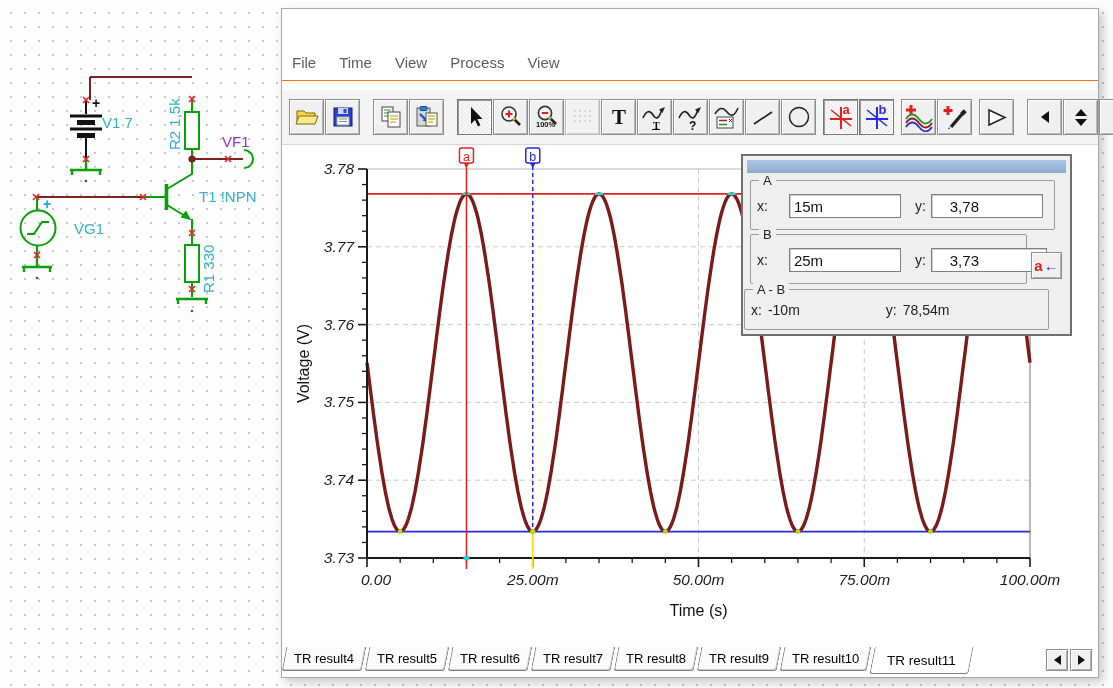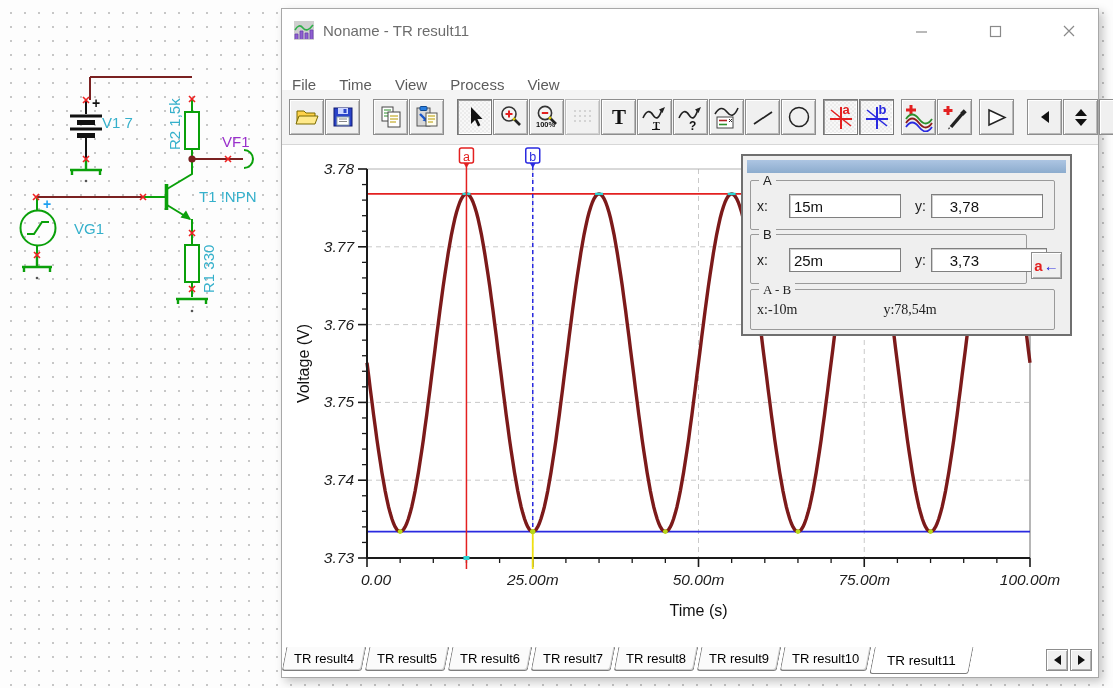--- a/index.html
+++ b/index.html
@@ -14,22 +14,22 @@
 
   
   #win{position:absolute;left:281px;top:8px;width:818px;height:670px;background:#fff;
        border:1px solid #a8a8a8;box-shadow:4px 4px 9px rgba(0,0,0,.22);}
   #titlebar{position:absolute;left:0;top:0;width:100%;height:42px;display:flex;align-items:center;}
   #title-icon{margin-left:12px;width:20px;height:19px;}
   #title-text{margin-left:9px;font-size:15px;color:#6d6d6d;}
   .winbtn{position:absolute;top:10px;width:34px;height:24px;display:flex;align-items:center;justify-content:center;}
   #btn-min{right:160px}#btn-max{right:86px}#btn-close{right:12px}
 
-  #menubar{position:absolute;left:0;top:60px;width:100%;height:36px;display:flex;align-items:center;
-           border-bottom:6px solid #f97316;text-align:center;}
+  #menubar{position:absolute;left:0;top:36px;width:100%;height:36px;display:flex;align-items:center;
+           border-bottom:1px solid #f97316;text-align:center;}
   .menu-item{font-size:15px;color:#5c5c5c;padding:4px 0;margin-left:23px;cursor:default;}
   .menu-item:first-child{margin-left:10px;}
 
   #toolbar{position:absolute;left:0;top:81px;width:100%;height:55px;background:#f4f4f4;
            border-bottom:1px solid #d7d7d7;display:flex;align-items:center;padding-left:7px;}
   .tb{width:35px;height:36px;background:#f0f0f0;border:1px solid #8d8d8d;flex:0 0 auto;
       box-shadow:inset 1px 1px 0 #ffffff,inset -1px -1px 0 #b9b9b9;
       display:flex;align-items:center;justify-content:center;margin-right:1px;}
   .tb.pressed{border-color:#777;box-shadow:inset 1px 1px 0 #9a9a9a,inset -1px -1px 0 #fff;
       background-image:conic-gradient(#ececec 25%,#f8f8f8 0 50%,#ececec 0 75%,#f8f8f8 0);
@@ -49,35 +49,35 @@
 
   
   #panel{position:absolute;left:459px;top:145px;width:331px;height:182px;background:#efefef;
          border:2px solid #6f6f6f;z-index:5;}
   #panel-grip{position:absolute;left:4px;top:4px;right:4px;height:13px;
          background:linear-gradient(180deg,#adc5e2,#8cacce);}
   .grp{position:absolute;border:1px solid #9a9a9a;border-radius:2px;background:#efefef;}
   .grp-label{position:absolute;left:8px;top:-8px;background:#efefef;padding:0 4px;font-size:13px;color:#222;}
   #grpA{left:7px;top:24px;width:305px;height:50px;}
   #grpB{left:7px;top:78px;width:277px;height:50px;}
-  #grpD{left:7px;top:133px;width:305px;height:41px;font-family:Liberation Serif, serif;}
+  #grpD{left:1px;top:133px;width:305px;height:41px;}
   .fldrow{position:absolute;left:6px;top:13px;right:6px;display:flex;align-items:center;font-size:14px;color:#222;}
   .fld{height:24px;border:1px solid #7f7f7f;background:#fff;font-size:15px;color:#111;
        font-family:"Liberation Sans",sans-serif;padding:0 4px;box-shadow:inset 1px 1px 0 #cfcfcf;}
   .fx{width:112px;margin-left:21px;}
   .fy{width:112px;margin-left:5px;padding-left:18px;}
   #grpB .fy{width:116px;}
   .ylab{margin-left:14px;}
   #jump-btn{position:absolute;left:288px;top:96px;width:31px;height:27px;background:#f0f0f0;
        border:1px solid #8d8d8d;box-shadow:inset 1px 1px 0 #fff,inset -1px -1px 0 #b0b0b0;
        display:flex;align-items:center;justify-content:center;font-weight:bold;font-size:15px;}
   #jump-btn .jl{color:#e32020;}
   #jump-btn .ja{color:#2a2ae0;margin-left:1px;}
   #grpD .fldrow{top:12px;}
-  #grpD .dv{text-align:center;}
+  #grpD .dv{margin-left:6px;text-align:center;}
   #grpD .ylab{margin-left:86px;}
 
   
   #tabbar{position:absolute;left:2px;top:638px;width:814px;height:30px;display:flex;align-items:flex-start;}
   .tab{position:relative;height:24px;margin-right:3px;background:#fbfbfb;border:1px solid #7d7d7d;border-top:none;
        transform:skewX(-11deg);display:flex;align-items:center;padding:0 9px;border-radius:0 0 3px 3px;
        box-shadow:inset -1px -1px 0 #cfcfcf;}
   .tab span{display:inline-block;transform:skewX(11deg);font-size:13px;color:#000;white-space:nowrap;}
   .tab.active{height:27px;background:#fff;padding:0 14px;z-index:2;box-shadow:none;}
   .tab.active span{font-size:13.5px;}
@@ -161,43 +161,20 @@
         <path d="M140,194 l6,6 M146,194 l-6,6"></path>
         <path d="M189,230 l6,6 M195,230 l-6,6"></path>
         <path d="M189,286 l6,6 M195,286 l-6,6"></path>
         <path d="M34,252 l6,6 M40,252 l-6,6"></path>
       </g>
   </g>
 </svg>
 
 <div id="win">
 
-  <div id="titlebar">
-    <svg id="title-icon" viewBox="0 0 20 19">
-      <rect x="0" y="0" width="20" height="19" fill="#cfcfcf"></rect>
-      <path d="M1,18 v-5 h3 v5 M6,18 v-8 h3 v8 M11,18 v-6 h3 v6 M16,18 v-9 h3 v9" fill="#8f5fd0" stroke="#6a3fb0" stroke-width="0.8"></path>
-      <path d="M1,9 Q5,2 9,7 T19,4" stroke="#2fae4a" stroke-width="1.6" fill="none"></path>
-    </svg>
-    <span id="title-text">Noname - TR result11</span>
-    <div class="winbtn" id="btn-min">
-      <svg width="13" height="13">
-          <path d="M1,7 H12" stroke="#8a8a8a" stroke-width="1.2"></path>
-        </svg>
-    </div>
-    <div class="winbtn" id="btn-max">
-      <svg width="13" height="13">
-          <rect x="1.5" y="1.5" width="10" height="10" fill="none" stroke="#8a8a8a" stroke-width="1.2"></rect>
-        </svg>
-    </div>
-    <div class="winbtn" id="btn-close">
-      <svg width="14" height="14">
-          <path d="M2,2 L12,12 M12,2 L2,12" stroke="#8a8a8a" stroke-width="1.2"></path>
-        </svg>
-    </div>
-  </div>
 
   <div id="menubar">
     <span class="menu-item">File</span>
     <span class="menu-item">Time</span>
     <span class="menu-item">View</span>
     <span class="menu-item">Process</span>
     <span class="menu-item">View</span>
   </div>
 
   <div id="toolbar">

